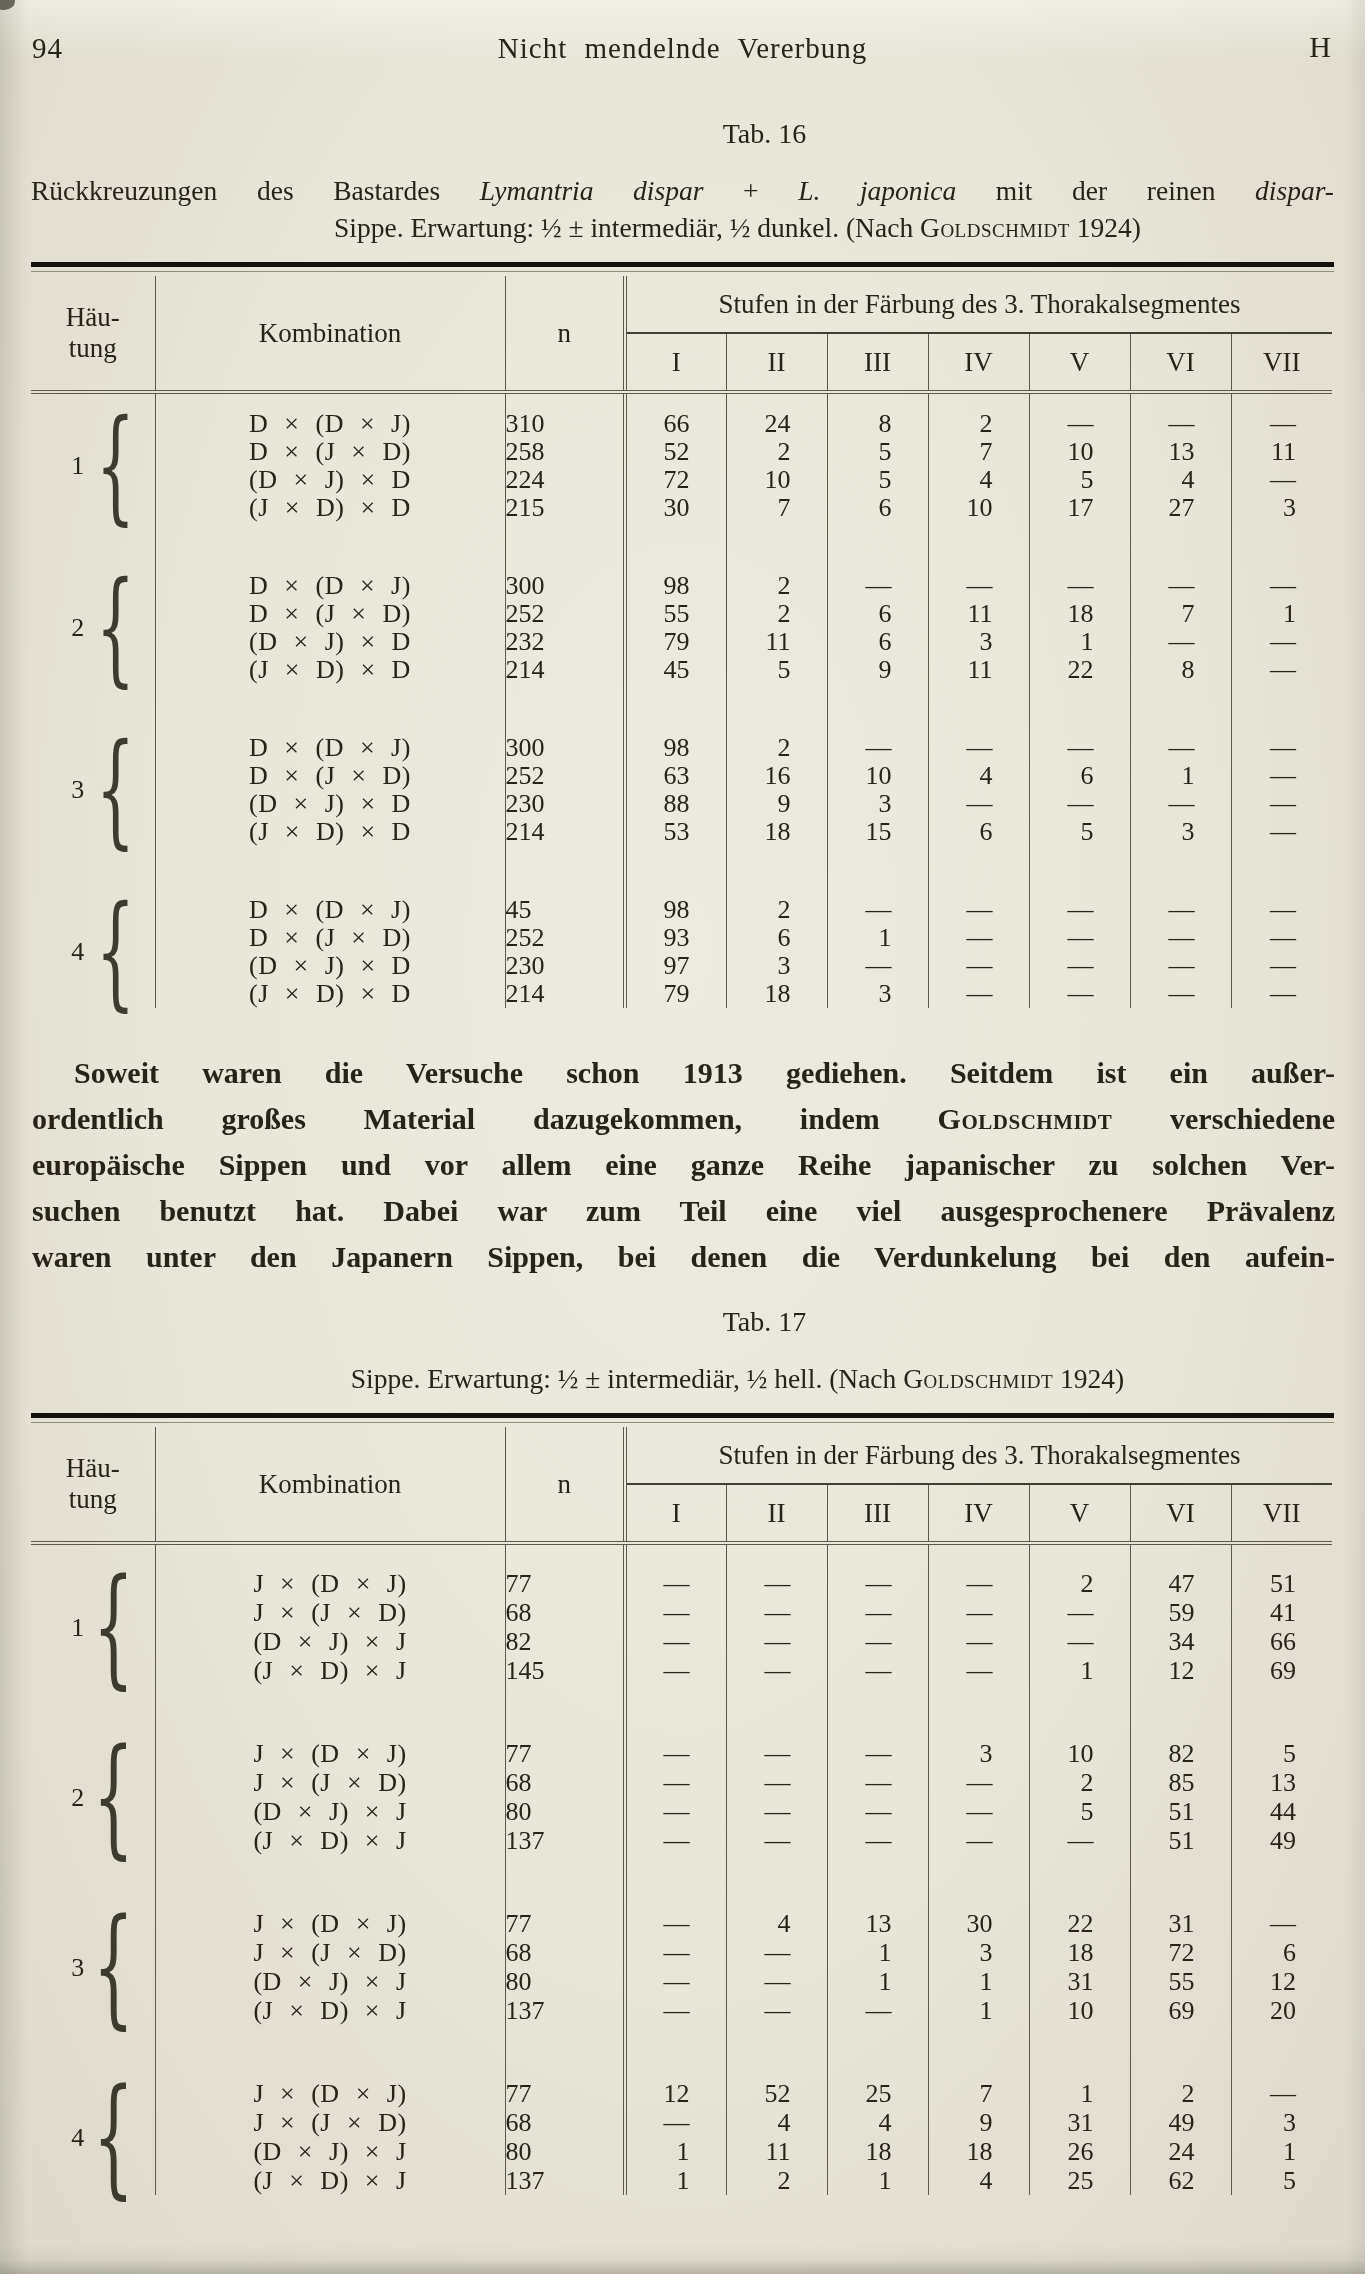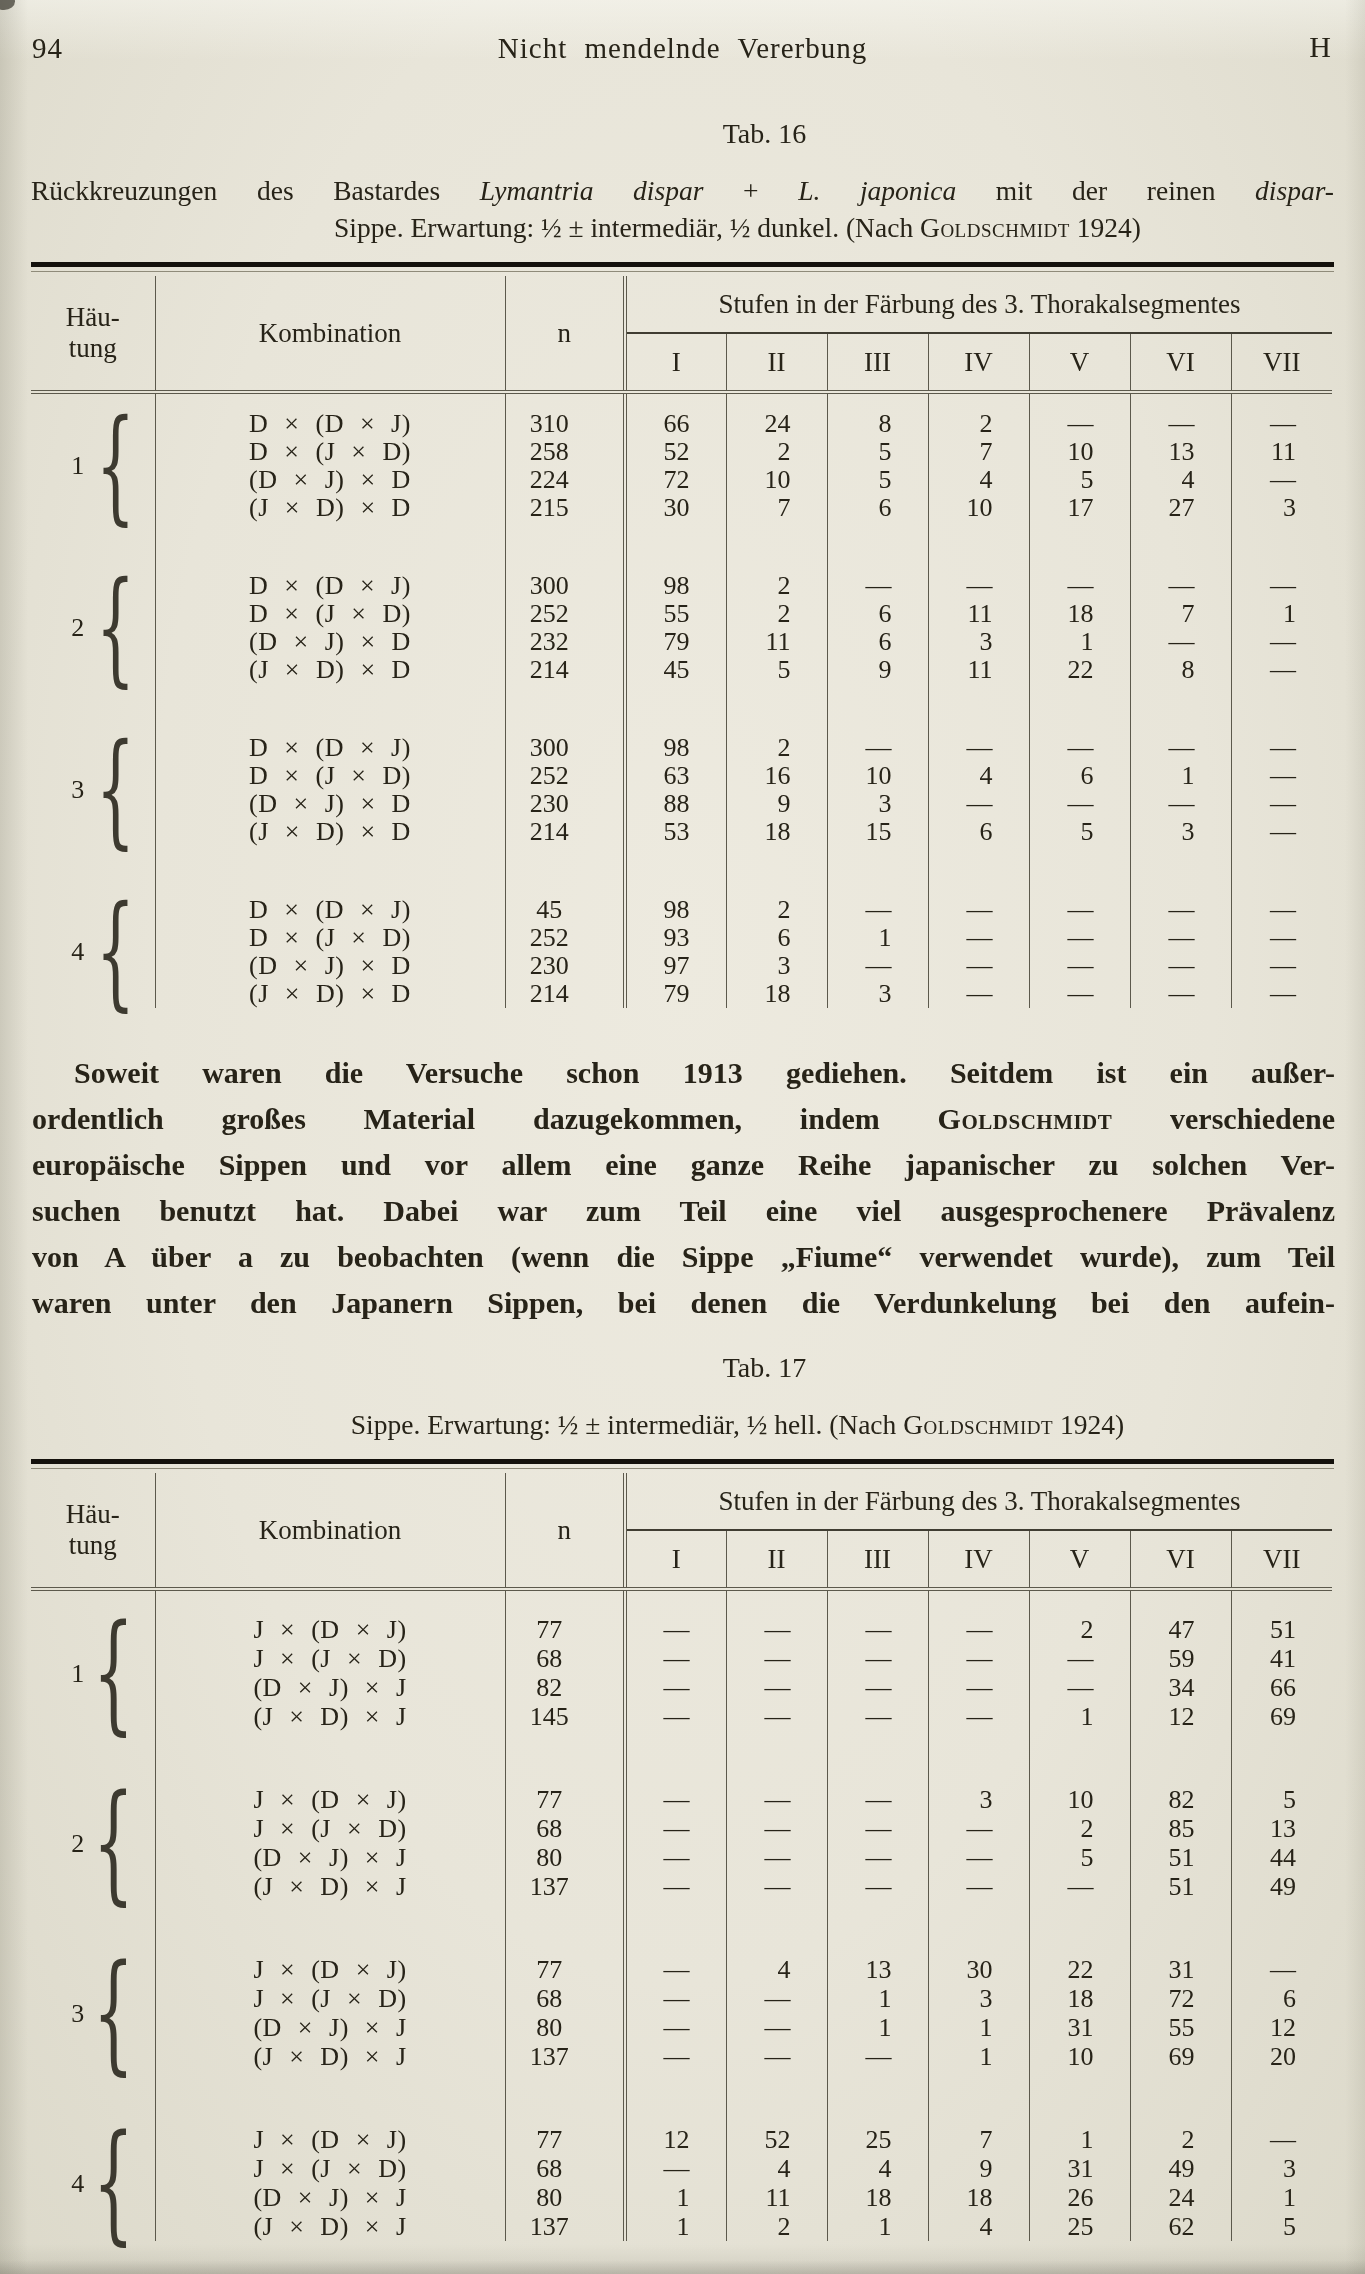--- a/index.html
+++ b/index.html
@@ -48,21 +48,21 @@
   .th-haeutung,.th-komb,.th-n{border-right:1px solid var(--line);text-align:center;line-height:31px;}
   .th-stufen{border-left:4px double var(--line);border-bottom:2px solid #403d32;text-align:center;height:56px;}
   .stage-row th{height:56px;text-align:center;}
   .th-stage{border-left:1px solid var(--line);}
   .th-stage.first{border-left:4px double var(--line);}
   .hb{border-bottom:4px double var(--line);}
 
   tbody td{font-size:26px;vertical-align:middle;}
   .c-haeutung{border-right:1px solid var(--line);position:relative;text-align:center;}
   .c-komb{border-right:1px solid var(--line);text-align:center;word-spacing:9px;letter-spacing:.5px;}
-  .c-n{text-align:center;padding-right:30px;}
+  .c-n{text-align:left;padding-right:30px;}
   .c-stage{border-left:1px solid var(--line);text-align:right;padding-right:36px;}
   .c-stage.first{border-left:4px double var(--line);}
   .gnum{display:inline-block;margin-right:30px;}
   .brace{position:absolute;right:0px;top:50%;transform:translateY(-52%) scaleX(.5);color:#3d3a30;font-family:"DejaVu Serif",serif;font-weight:400;}
   .t16 .brace{font-size:124px;}
   .t17 .brace{font-size:130px;}
 
   .t16 tbody td{height:28px;line-height:28px;}
   .t16 tbody tr.gap td{height:50px;}
   .t16 tbody tr.lead td{height:16px;}
@@ -353,21 +353,20 @@
           <td class="c-stage">—</td>
         </tr>
       </tbody>
   </table>
 
   <div class="paragraph">
       <div class="para-line indent"><span>Soweit waren die Versuche schon 1913 gediehen.  Seitdem ist ein außer-</span></div>
       <div class="para-line"><span>ordentlich großes Material dazugekommen, indem </span><span class="sc">Goldschmidt</span><span> verschiedene</span></div>
       <div class="para-line"><span>europäische Sippen und vor allem eine ganze Reihe japanischer zu solchen Ver-</span></div>
       <div class="para-line"><span>suchen benutzt hat.  Dabei war zum Teil eine viel ausgesprochenere Prävalenz</span></div>
-      <div class="para-line"><span>von A über a zu beobachten (wenn die Sippe „Fiume“ verwendet wurde), zum Teil</span></div>
       <div class="para-line"><span>waren unter den Japanern Sippen, bei denen die Verdunkelung bei den aufein-</span></div>
     </div>
 
   <div class="tab-title t17-title">Tab. 17</div>
   <div class="caption">
     <div class="cap-line cap-center"><span>Sippe.  Erwartung: ½ ± intermediär, ½ hell.  (Nach </span><span class="sc">Goldschmidt</span><span> 1924)</span></div>
   </div>
   <div class="heavy-rule"></div>
 
   <table class="t17">

